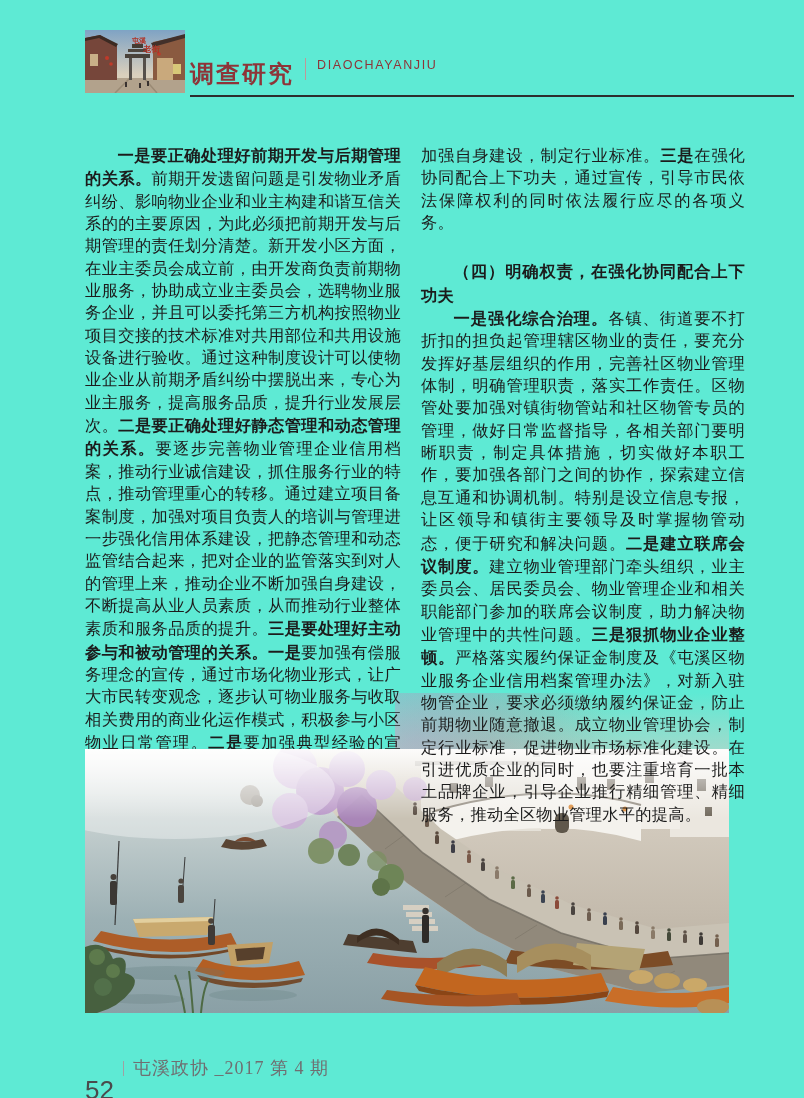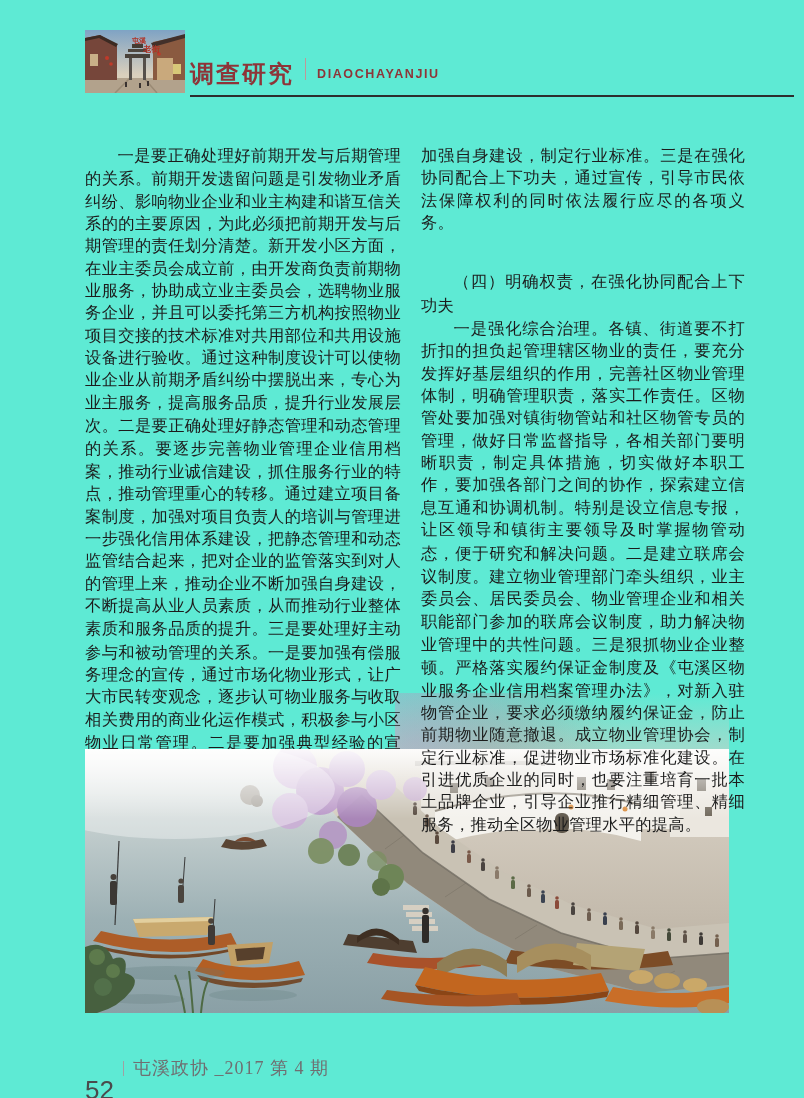--- a/index.html
+++ b/index.html
@@ -4,32 +4,32 @@
 <style>
   html,body{margin:0;padding:0;background:#fff;}
   .page{position:relative;width:804px;height:1098px;background:#5eead4;overflow:hidden;
         font-family:"Liberation Serif",serif;}
 
   
   .logo{position:absolute;left:85px;top:30px;width:100px;height:63px;display:block;}
   .header-title-row{position:absolute;left:190px;top:58px;height:34px;display:flex;gap:11px;}
   .header-title{font-size:24px;font-weight:700;letter-spacing:2px;font-family:"Liberation Serif",serif;}
   .header-vbar{width:1px;height:22px;background:#bf9898;}
-  .header-sub{font-size:12.5px;font-weight:700;letter-spacing:1.6px;font-family:"Liberation Sans",sans-serif;margin-top:9px;}
+  .header-sub{font-size:12.5px;font-weight:400;letter-spacing:1.6px;font-family:"Liberation Sans",sans-serif;}
   .header-rule{position:absolute;left:190px;top:95px;width:604px;height:2px;background:#2d2d2d;}
 
   
   .col{position:absolute;top:144px;text-align:justify;font-size:16.3px;line-height:22.35px;
        color:#1c1c1c;letter-spacing:0.2px;}
   .col-left{left:85px;width:316px;}
   .col-right{left:421px;width:324px;z-index:2;}
   .para{margin:0;text-indent:2em;}
   .para.no-indent{text-indent:0;}
-  .para.heading{margin-top:36px;}
-  .run.bold{font-weight:400;font-family:"Liberation Sans",sans-serif;}
+  .para.heading{margin-top:26px;}
+  .run.bold{font-weight:700;font-family:"Liberation Sans",sans-serif;}
 
   
   .photo{position:absolute;left:85px;top:749px;width:644px;height:264px;z-index:1;}
   .photo svg{display:block;width:100%;height:100%;}
   .photo-fade-top{position:absolute;left:395px;top:693px;width:334px;height:56px;z-index:0;
     background:
       radial-gradient(circle at 6% 85%, rgba(186,150,200,0.45), rgba(186,150,200,0) 60%),
       radial-gradient(circle at 28% 95%, rgba(150,162,128,0.30), rgba(150,162,128,0) 55%),
       linear-gradient(to bottom, rgba(255,255,255,0), rgba(211,206,197,0.55));}
 

